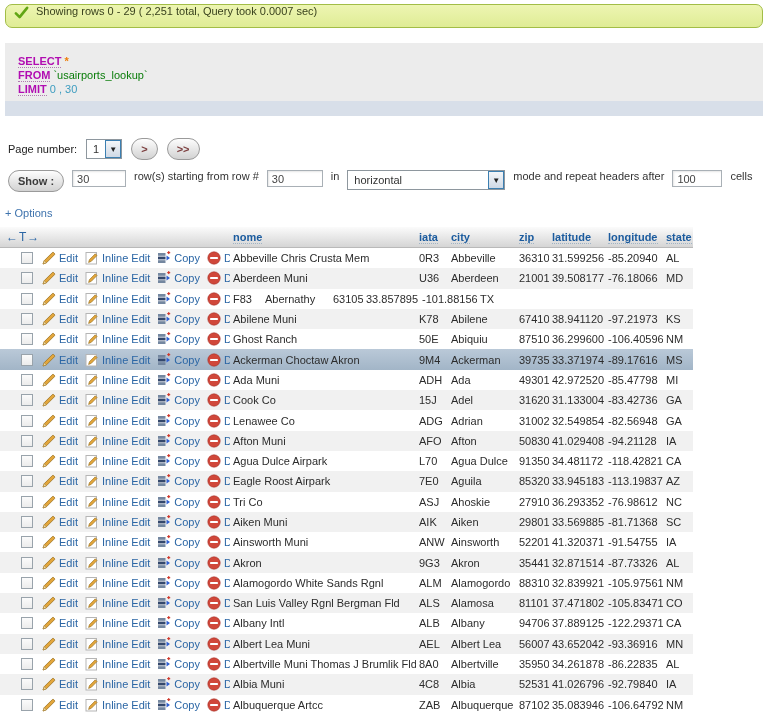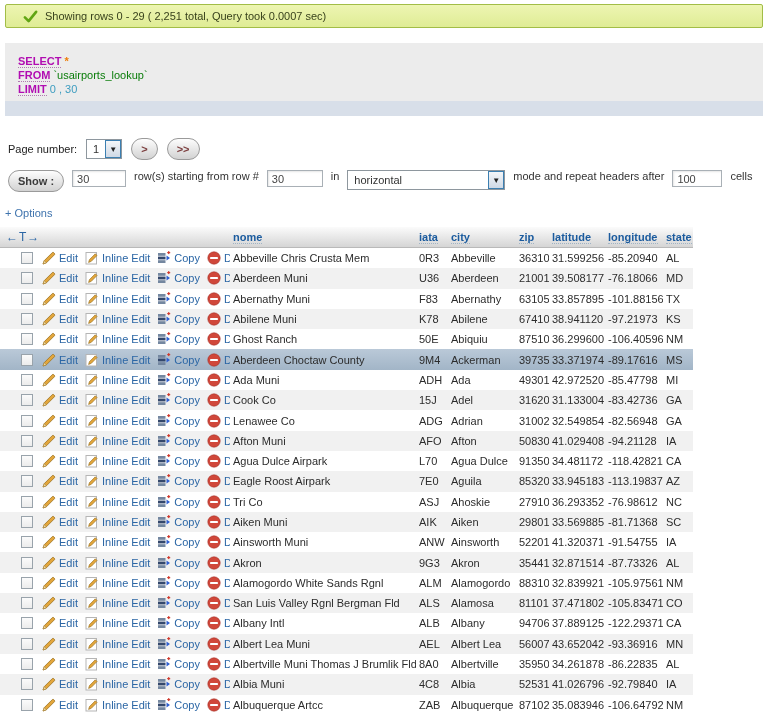--- a/index.html
+++ b/index.html
@@ -1,20 +1,20 @@
 <!DOCTYPE html>
 <html><head>
 <meta charset="utf-8">
 <style>
   html,body{margin:0;padding:0;background:#fff;}
   body{width:768px;height:712px;overflow:hidden;font:11px "Liberation Sans",sans-serif;color:#222;}
 
   
   .msg{margin:4px 5px 0;height:22px;background:linear-gradient(#edf5b2,#dfec95);border:1px solid #a2bd47;
-       border-radius:2px;display:flex;align-items:center;gap:7px;padding:0 17px;color:#38411c;}
+       border-radius:7px;display:flex;gap:7px;padding:0 8px;color:#38411c;}
   .msg .check{display:inline-flex;width:15px;height:15px;}
 
   
   .sqlbox{margin:15px 5px 0;background:#ececec;}
   .sql{padding:11px 8px 5px 13px;line-height:14px;font-size:11px;}
   .kw{color:#b10db1;font-weight:bold;border-bottom:1px dotted #b07ab0;}
   .star{color:#ef7d0a;font-weight:bold;}
   .tblname{color:#0a7d0a;}
   .lim{color:#3e9dc0;}
   .sqlfoot{height:15px;background:#d8dfe9;}
@@ -267,21 +267,20 @@
           <span class="agrp">
             <span class="icon">
               <svg viewBox="0 0 14 14" width="14" height="14">
                 <circle cx="7" cy="7" r="6.2" fill="#d0473a" stroke="#a53028" stroke-width="0.6"></circle>
                 <rect x="3.1" y="5.9" width="7.8" height="2.2" rx="0.6" fill="#fff"></rect>
               </svg>
             </span>
             <a class="lnk">Delete</a>
           </span>
         </div>
-        <div class="td c-nome">Abernathy Muni</div>
         <div class="td c-iata">F83</div>
         <div class="td c-city">Abernathy</div>
         <div class="td c-zip">63105</div>
         <div class="td c-lat">33.857895</div>
         <div class="td c-lon">-101.88156</div>
         <div class="td c-state">TX</div>
       </div>
       <div class="tr alt">
         <div class="td c-act acts">
           <span class="cb"></span>
@@ -423,21 +422,21 @@
           <span class="agrp">
             <span class="icon">
               <svg viewBox="0 0 14 14" width="14" height="14">
                 <circle cx="7" cy="7" r="6.2" fill="#d0473a" stroke="#a53028" stroke-width="0.6"></circle>
                 <rect x="3.1" y="5.9" width="7.8" height="2.2" rx="0.6" fill="#fff"></rect>
               </svg>
             </span>
             <a class="lnk">Delete</a>
           </span>
         </div>
-        <div class="td c-nome">Aberdeen Choctaw County</div>
+        <div class="td c-nome">Ackerman Choctaw Akron</div>
         <div class="td c-iata">9M4</div>
         <div class="td c-city">Ackerman</div>
         <div class="td c-zip">39735</div>
         <div class="td c-lat">33.371974</div>
         <div class="td c-lon">-89.17616</div>
         <div class="td c-state">MS</div>
       </div>
       <div class="tr">
         <div class="td c-act acts">
           <span class="cb"></span>

